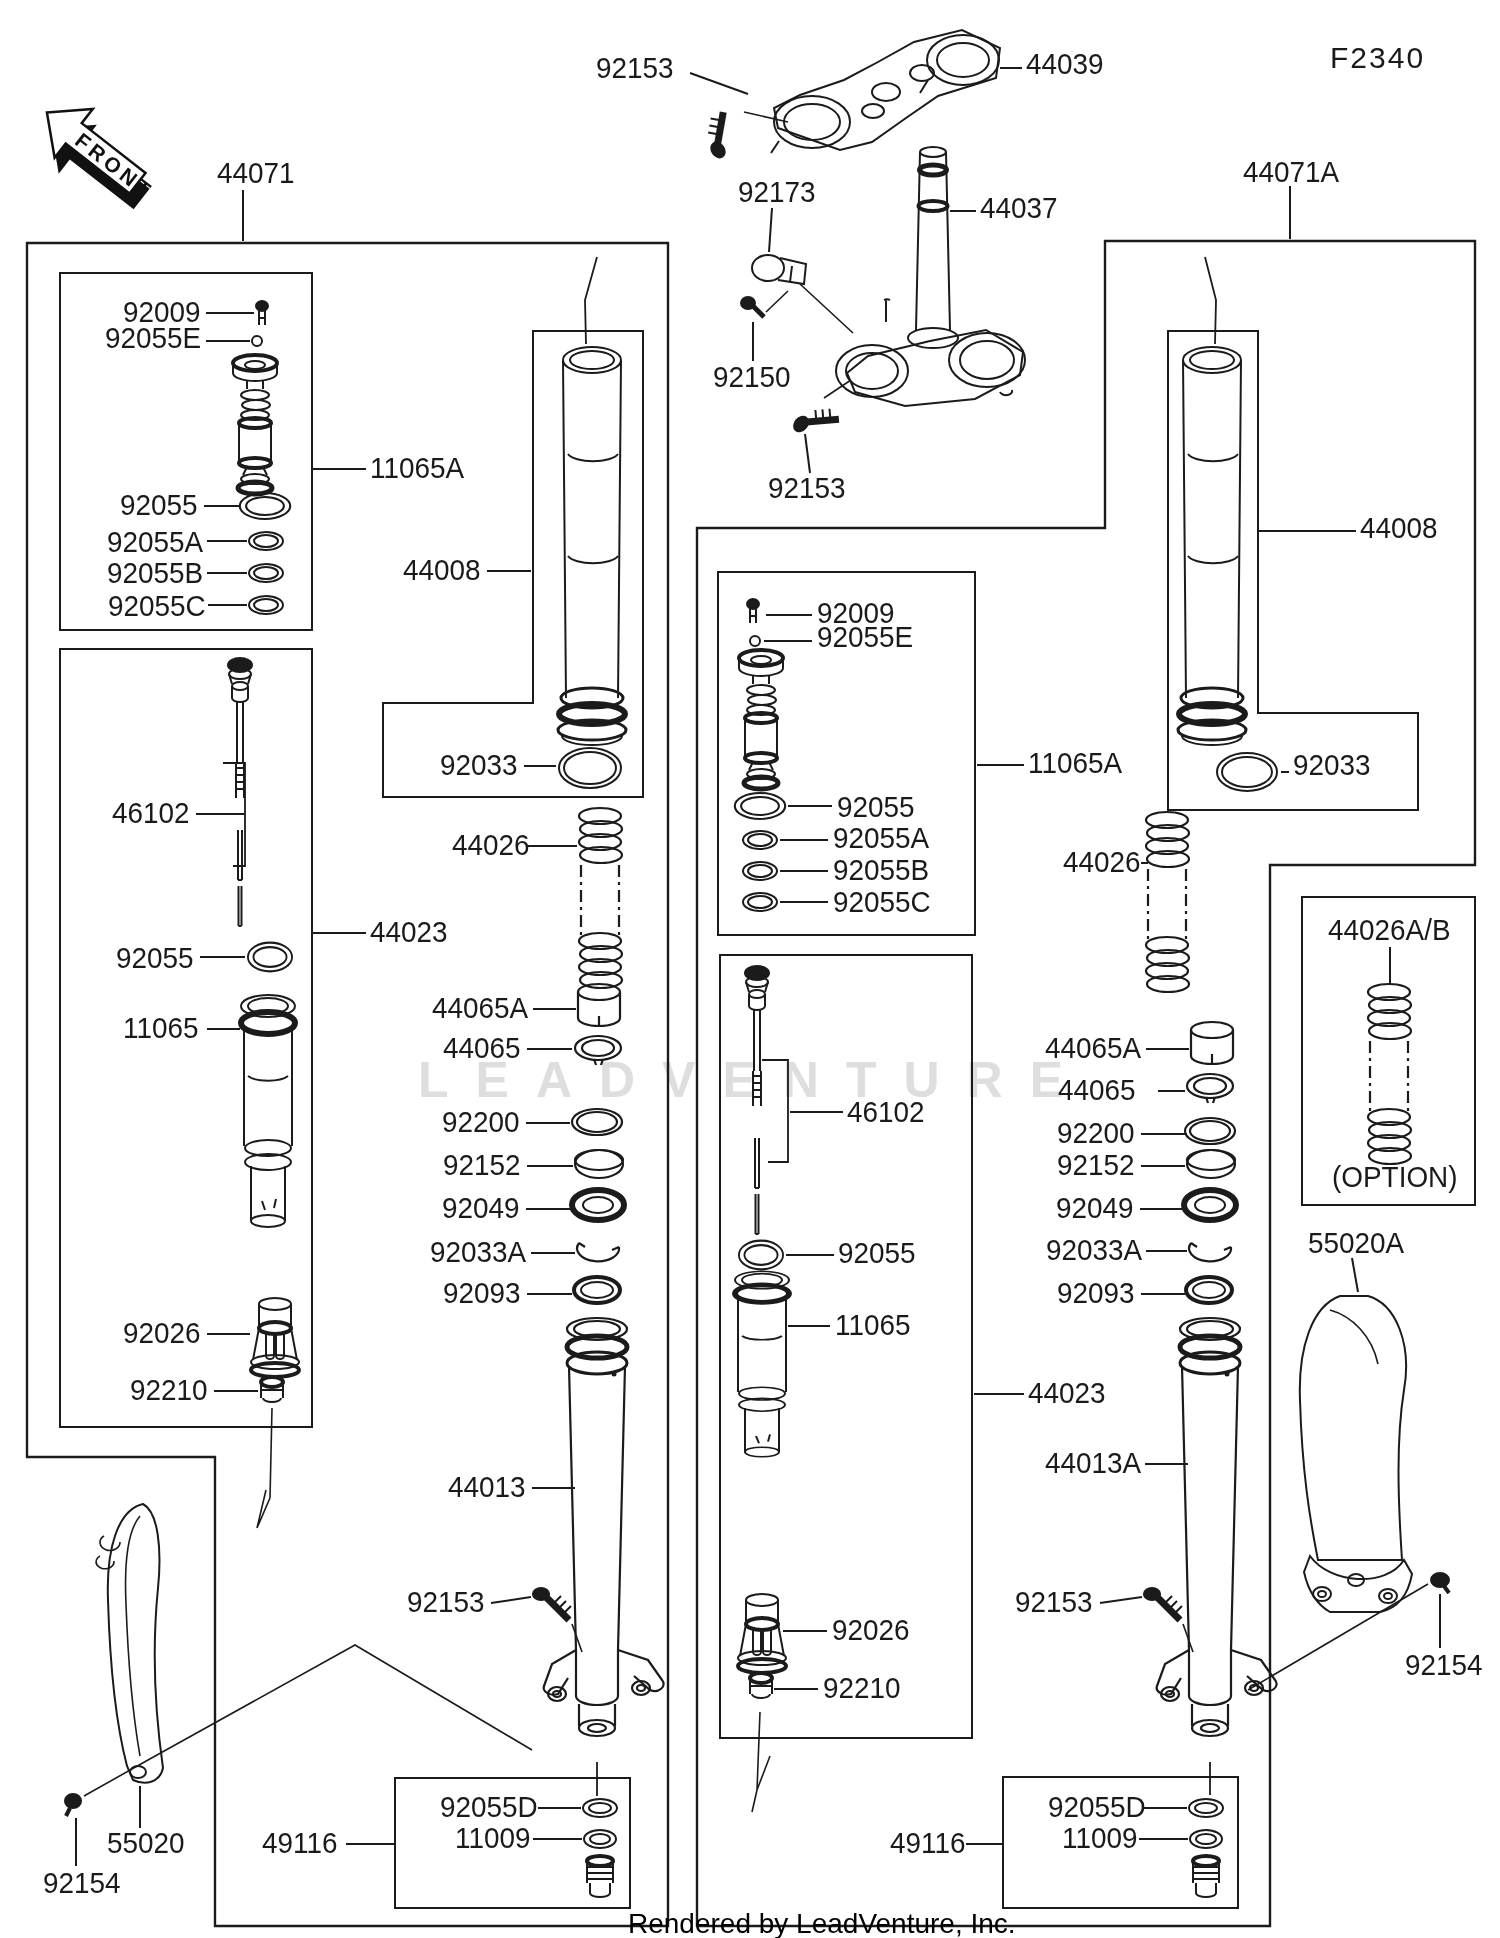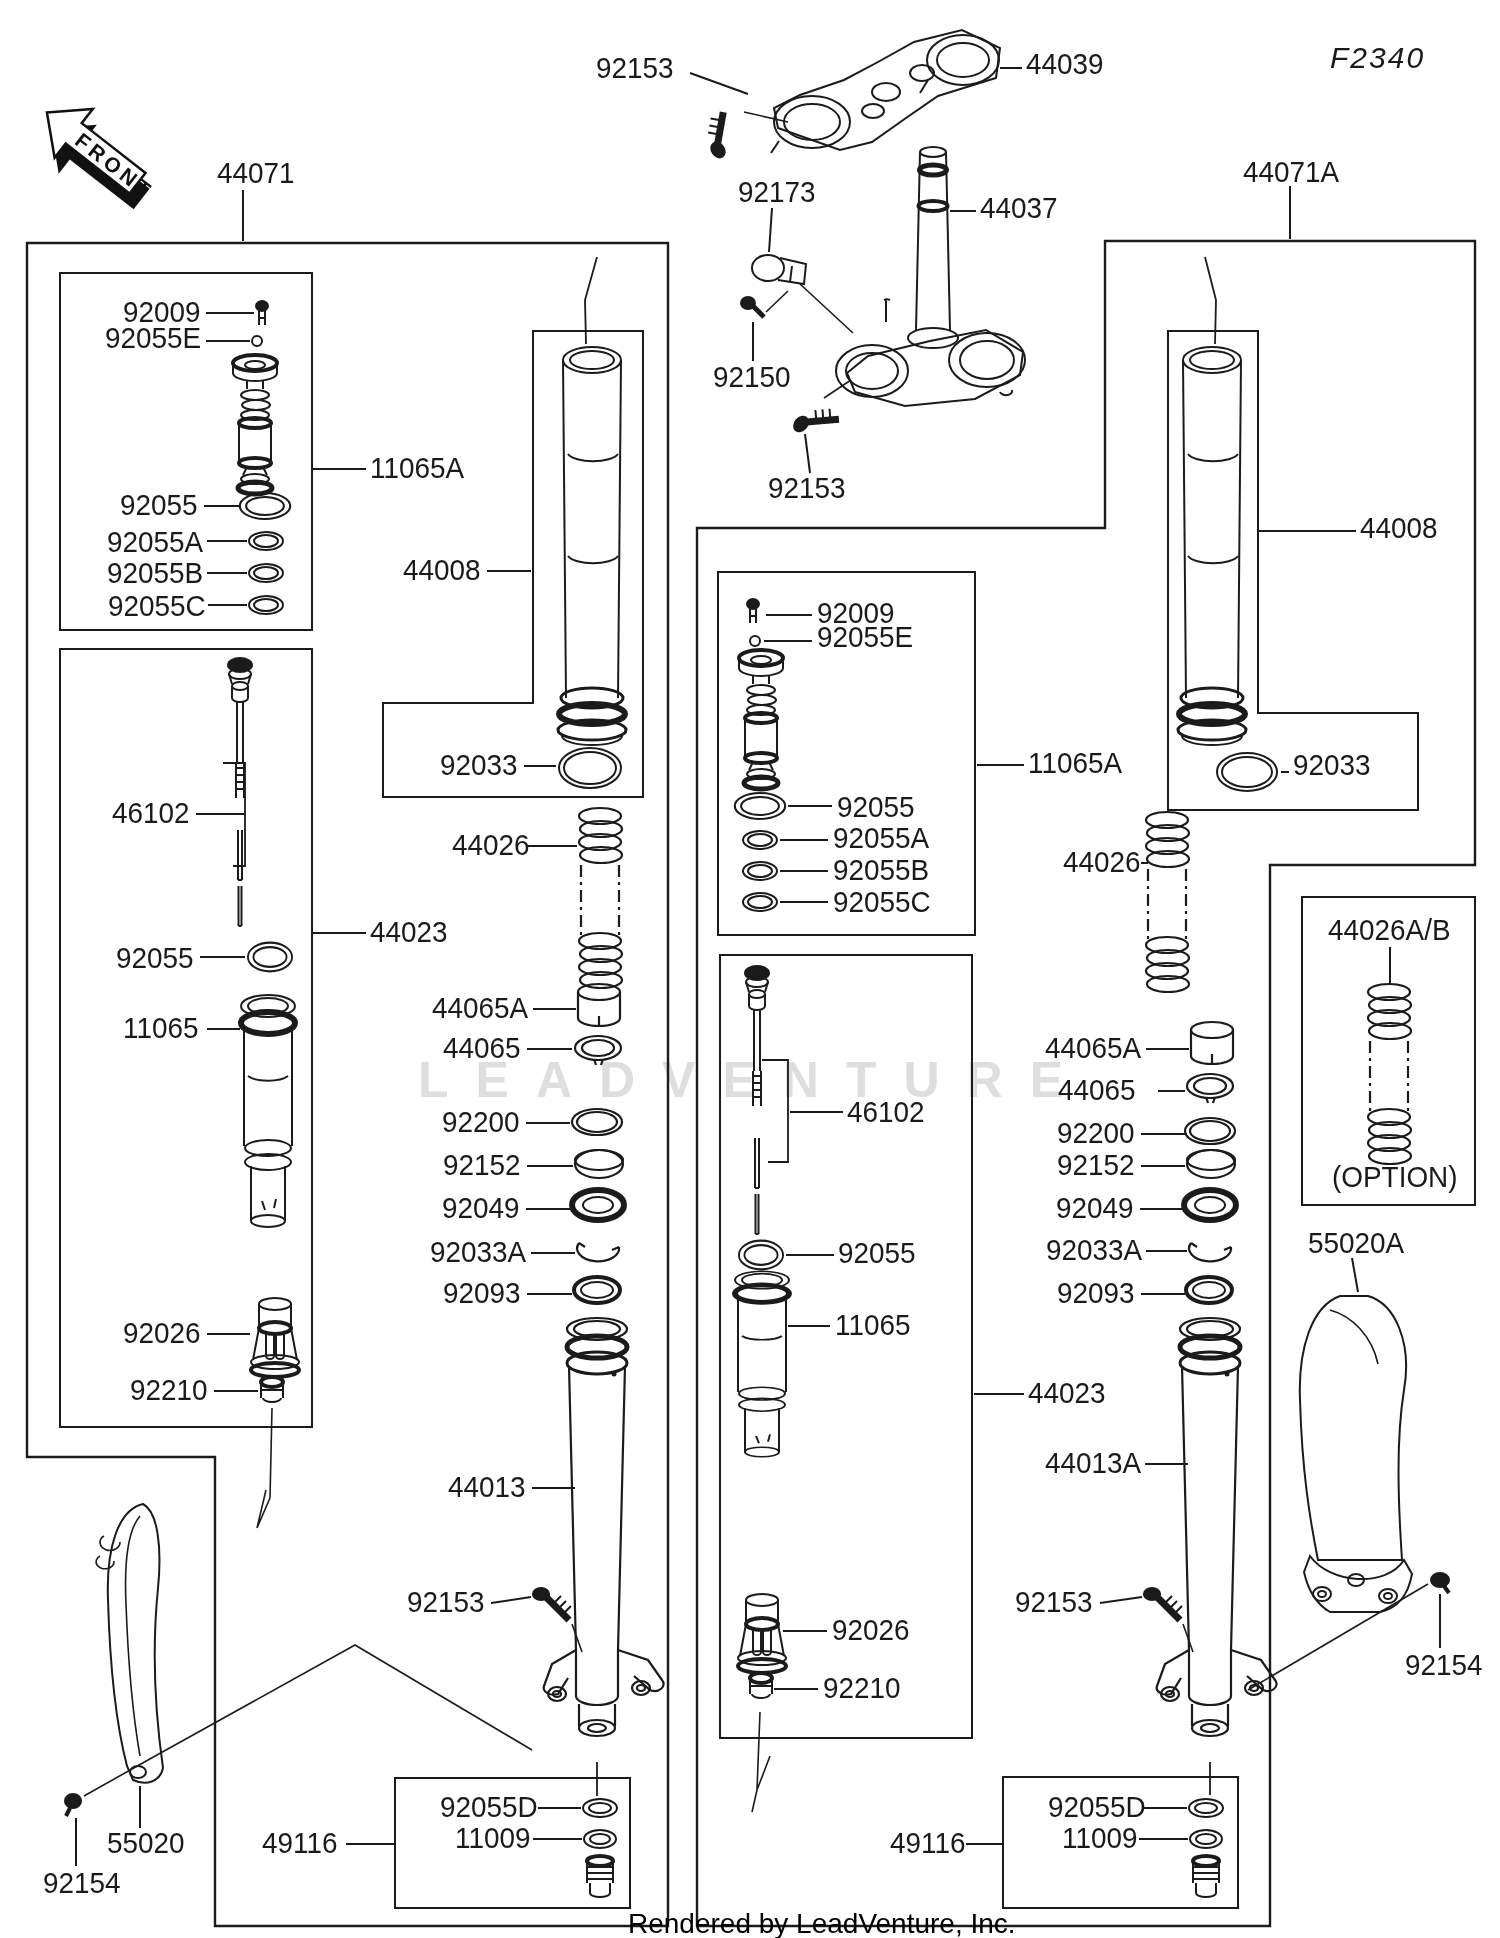--- a/index.html
+++ b/index.html
@@ -5,21 +5,21 @@
   html,body{margin:0;padding:0;background:#ffffff;}
   #canvas{position:relative;width:1500px;height:1938px;background:#ffffff;overflow:hidden;
           font-family:"Liberation Sans", sans-serif;}
   #art{position:absolute;left:0;top:0;z-index:2;}
   .lbl{position:absolute;z-index:3;font-size:30px;line-height:30px;color:#1a1a1a;
        white-space:nowrap;transform:scaleX(.93);transform-origin:left top;letter-spacing:0px;}
   #watermark{position:absolute;z-index:1;left:418px;top:1051px;font-size:50px;font-weight:bold;
        letter-spacing:27px;color:#dedede;white-space:nowrap;}
   #caption{position:absolute;z-index:3;left:598px;top:1908px;font-size:28px;color:#000000;margin-left:30px;}
   #figcode{position:absolute;z-index:3;left:1330px;top:43px;font-size:30px;line-height:30px;
-       color:#1a1a1a;letter-spacing:2px;font-style:italic;}
+       color:#1a1a1a;letter-spacing:2px;}
   svg *{vector-effect:none;}
 </style>
 </head>
 <body>
 
 <div id="canvas">
 
   <div id="watermark">LEADVENTURE</div>
 
   <svg id="art" width="1500" height="1938" viewBox="0 0 1500 1938">

